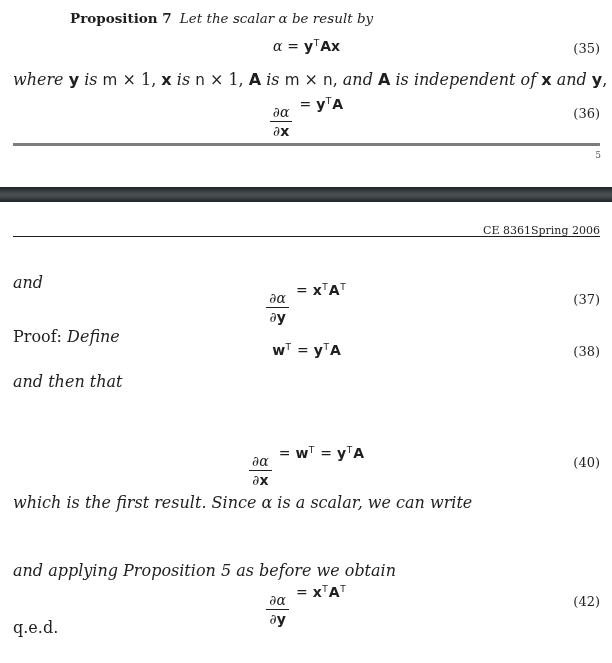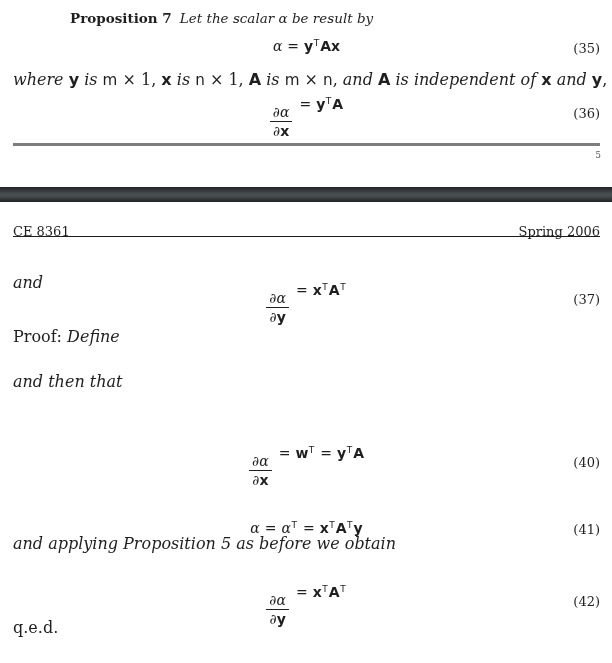--- a/index.html
+++ b/index.html
@@ -58,22 +58,22 @@
   .separator {
     position: absolute; left: 0; width: 612px;
     background: linear-gradient(180deg,
       var(--separator-top, #1f2326) 0%,
       var(--separator-mid, #4a4f52) 45%,
       var(--separator-mid, #4a4f52) 60%,
       var(--separator-bottom, #1f2326) 100%);
   }
   .header-row {
     position: absolute; left: 13px; right: 12px;
-    display: flex; justify-content: space-between;
-    font-size: 13px;
+    display: flex; justify-content: flex-end;
+    font-size: 11px;
   }
   .rule-thin {
     position: absolute; left: 13px; right: 12px; height: 1.2px;
     background: var(--header-rule, #1c1c1c);
   }
 </style>
 </head>
 <body>
 
 <div class="page">
@@ -111,40 +111,41 @@
   <div class="eq-row" style="top:282px; height:34px">
     <span class="eq-body"><span class="frac">
           <span class="num"><span class="tk-it">∂α</span></span>
           <span class="den"><span class="tk-it">∂</span><span class="tk-vec">y</span></span>
         </span><span class="tk-op">=</span><span class="tk-vec">x</span><span class="tk-sup">T</span><span class="tk-vec">A</span><span class="tk-sup">T</span></span>
     <span class="eq-no">(37)</span>
   </div>
 
   <div class="line" style="top:327px; left:13px"><span class="tk-rm">Proof: </span><span class="tk-it">Define</span></div>
 
+  <div class="eq-row" style="top:342px; height:18px">
+    <span class="eq-body"><span class="tk-vec">w</span><span class="tk-sup">T</span><span class="tk-op">=</span><span class="tk-vec">y</span><span class="tk-sup">T</span><span class="tk-vec">A</span></span>
+    <span class="eq-no">(38)</span>
+  </div>
 
   <div class="line" style="top:372px; left:13px"><span class="tk-it">and then that</span></div>
 
 
 
   <div class="eq-row" style="top:445px; height:34px">
     <span class="eq-body"><span class="frac">
           <span class="num"><span class="tk-it">∂α</span></span>
           <span class="den"><span class="tk-it">∂</span><span class="tk-vec">x</span></span>
         </span><span class="tk-op">=</span><span class="tk-vec">w</span><span class="tk-sup">T</span><span class="tk-op">=</span><span class="tk-vec">y</span><span class="tk-sup">T</span><span class="tk-vec">A</span></span>
     <span class="eq-no">(40)</span>
   </div>
 
+  <div class="line" style="top:493px; left:13px"><span class="tk-it">which is the first result. Since α is a scalar, we can write</span></div>
 
-  <div class="eq-row" style="top:520px; height:18px">
-    <span class="eq-body"><span class="tk-it">α</span><span class="tk-op">=</span><span class="tk-it">α</span><span class="tk-sup">T</span><span class="tk-op">=</span><span class="tk-vec">x</span><span class="tk-sup">T</span><span class="tk-vec">A</span><span class="tk-sup">T</span><span class="tk-vec">y</span></span>
-    <span class="eq-no">(41)</span>
-  </div>
 
-  <div class="line" style="top:534px; left:13px"><span class="tk-it">and applying Proposition 5 as before we obtain</span></div>
+  <div class="line" style="top:561px; left:13px"><span class="tk-it">and applying Proposition 5 as before we obtain</span></div>
 
   <div class="eq-row" style="top:584px; height:34px">
     <span class="eq-body"><span class="frac">
           <span class="num"><span class="tk-it">∂α</span></span>
           <span class="den"><span class="tk-it">∂</span><span class="tk-vec">y</span></span>
         </span><span class="tk-op">=</span><span class="tk-vec">x</span><span class="tk-sup">T</span><span class="tk-vec">A</span><span class="tk-sup">T</span></span>
     <span class="eq-no">(42)</span>
   </div>
 
   <div class="line" style="top:618px; left:13px">q.e.d.</div>

